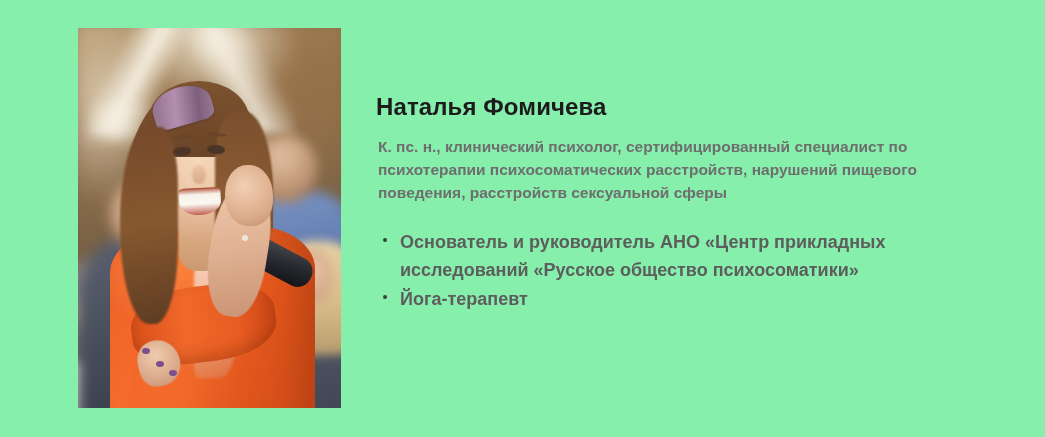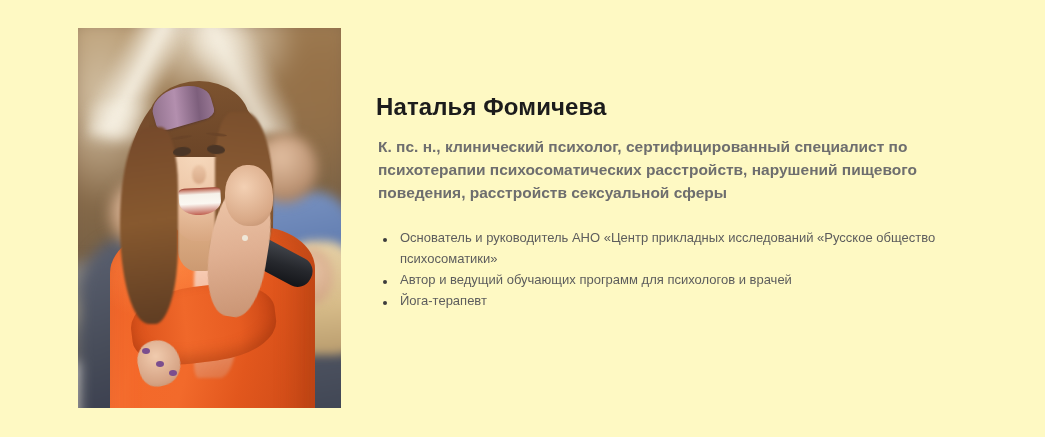--- a/index.html
+++ b/index.html
@@ -12,21 +12,21 @@
     background: #f5f4ee;
     font-family: "Liberation Sans", sans-serif;
     overflow: hidden;
     position: relative;
   }
 
   #stage {
     position: relative;
     width: 1045px;
     height: 437px;
-    background: #fef9c3;
+    background: #86efac;
   }
 
   
   #photo-wrap {
     position: absolute;
     left: 78px;
     top: 28px;
     width: 263px;
     height: 380px;
     overflow: hidden;
@@ -450,22 +450,22 @@
   }
   #achievements {
     margin: 0;
     padding: 22px 0 0 0;
     list-style: none;
     max-width: 602px;
   }
   #achievements li {
     position: relative;
     padding-left: 24px;
-    font-size: 13px;
-    font-weight: normal;
+    font-size: 18px;
+    font-weight: bold;
     color: #5d5d5d;
     line-height: 1.56;
     margin-bottom: 1px;
   }
   #achievements li::before {
     content: "";
     position: absolute;
     left: 7px;
     top: 10px;
     width: 4px;
@@ -537,18 +537,17 @@
   </div>
 
   <div id="text-col">
 
     <h2 id="person-name">Наталья Фомичева</h2>
 
     <p id="person-credentials">К. пс. н., клинический психолог, сертифицированный специалист по психотерапии психосоматических расстройств, нарушений пищевого поведения, расстройств сексуальной сферы</p>
 
     <ul id="achievements">
       <li>Основатель и руководитель АНО «Центр прикладных исследований «Русское общество психосоматики»</li>
-      <li>Автор и ведущий обучающих программ для психологов и врачей</li>
       <li>Йога-терапевт</li>
     </ul>
 
   </div>
 </div>
 
 </body></html>

